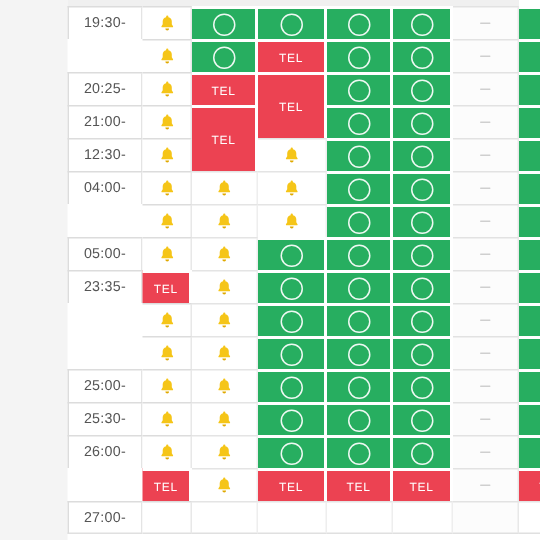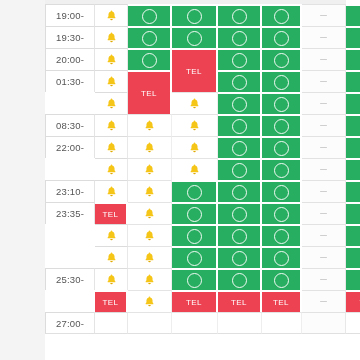--- a/index.html
+++ b/index.html
@@ -57,21 +57,21 @@
       border-bottom:1px solid #e0e0e0;}
 </style>
 </head>
 <body>
 
 <div id="app">
   <div class="gutter-left"></div>
   <div class="gutter-top"></div>
   <div class="grid" id="grid">
       <div class="row">
-        <div class="cell c-time">19:00-</div>
+        <div class="cell c-time">19:30-</div>
         <div class="cell c-bell" style="left: 50px; width: 33px;">
           <svg class="bell" viewBox="0 0 24 24" aria-hidden="true">
             <path fill="#f5c518" d="M12 2.6a1.4 1.4 0 0 1 1.4 1.4v.5a5.6 5.6 0 0 1 4.2 5.4v3.4l1.5 2.4a.8.8 0 0 1-.7 1.2H5.6a.8.8 0 0 1-.7-1.2l1.5-2.4V9.9a5.6 5.6 0 0 1 4.2-5.4V4A1.4 1.4 0 0 1 12 2.6z"></path>
             <path fill="#e0a900" d="M9.7 18.6h4.6a2.3 2.3 0 0 1-4.6 0z"></path>
           </svg>
         </div>
         <div class="cell green" style="left: 83px; width: 44px;">
           <span class="ring"></span>
         </div>
         <div class="cell green" style="left: 127px; width: 46px;">
@@ -82,89 +82,64 @@
         </div>
         <div class="cell green" style="left: 217px; width: 40px;">
           <span class="ring"></span>
         </div>
         <div class="cell c7" style="left: 257px; width: 44px;">
           <span class="dash"></span>
         </div>
         <div class="cell green" style="left: 301px; width: 45px;"></div>
       </div>
       <div class="row">
-        <div class="cell c-time">19:30-</div>
         <div class="cell c-bell" style="left: 50px; width: 33px;">
           <svg class="bell" viewBox="0 0 24 24" aria-hidden="true">
             <path fill="#f5c518" d="M12 2.6a1.4 1.4 0 0 1 1.4 1.4v.5a5.6 5.6 0 0 1 4.2 5.4v3.4l1.5 2.4a.8.8 0 0 1-.7 1.2H5.6a.8.8 0 0 1-.7-1.2l1.5-2.4V9.9a5.6 5.6 0 0 1 4.2-5.4V4A1.4 1.4 0 0 1 12 2.6z"></path>
             <path fill="#e0a900" d="M9.7 18.6h4.6a2.3 2.3 0 0 1-4.6 0z"></path>
           </svg>
         </div>
         <div class="cell green" style="left: 83px; width: 44px;">
           <span class="ring"></span>
         </div>
-        <div class="cell green" style="left: 127px; width: 46px;">
-          <span class="ring"></span>
-        </div>
-        <div class="cell green" style="left: 173px; width: 44px;">
-          <span class="ring"></span>
-        </div>
-        <div class="cell green" style="left: 217px; width: 40px;">
-          <span class="ring"></span>
-        </div>
-        <div class="cell c7" style="left: 257px; width: 44px;">
-          <span class="dash"></span>
-        </div>
-        <div class="cell green" style="left: 301px; width: 45px;"></div>
-      </div>
-      <div class="row">
-        <div class="cell c-time">20:00-</div>
-        <div class="cell c-bell" style="left: 50px; width: 33px;">
-          <svg class="bell" viewBox="0 0 24 24" aria-hidden="true">
-            <path fill="#f5c518" d="M12 2.6a1.4 1.4 0 0 1 1.4 1.4v.5a5.6 5.6 0 0 1 4.2 5.4v3.4l1.5 2.4a.8.8 0 0 1-.7 1.2H5.6a.8.8 0 0 1-.7-1.2l1.5-2.4V9.9a5.6 5.6 0 0 1 4.2-5.4V4A1.4 1.4 0 0 1 12 2.6z"></path>
-            <path fill="#e0a900" d="M9.7 18.6h4.6a2.3 2.3 0 0 1-4.6 0z"></path>
-          </svg>
-        </div>
-        <div class="cell green" style="left: 83px; width: 44px;">
-          <span class="ring"></span>
-        </div>
         <div class="cell red" style="left: 127px; width: 46px;">TEL</div>
         <div class="cell green" style="left: 173px; width: 44px;">
           <span class="ring"></span>
         </div>
         <div class="cell green" style="left: 217px; width: 40px;">
           <span class="ring"></span>
         </div>
         <div class="cell c7" style="left: 257px; width: 44px;">
           <span class="dash"></span>
         </div>
         <div class="cell green" style="left: 301px; width: 45px;"></div>
       </div>
       <div class="row">
-        <div class="cell c-time">01:30-</div>
+        <div class="cell c-time">20:25-</div>
         <div class="cell c-bell" style="left: 50px; width: 33px;">
           <svg class="bell" viewBox="0 0 24 24" aria-hidden="true">
             <path fill="#f5c518" d="M12 2.6a1.4 1.4 0 0 1 1.4 1.4v.5a5.6 5.6 0 0 1 4.2 5.4v3.4l1.5 2.4a.8.8 0 0 1-.7 1.2H5.6a.8.8 0 0 1-.7-1.2l1.5-2.4V9.9a5.6 5.6 0 0 1 4.2-5.4V4A1.4 1.4 0 0 1 12 2.6z"></path>
             <path fill="#e0a900" d="M9.7 18.6h4.6a2.3 2.3 0 0 1-4.6 0z"></path>
           </svg>
         </div>
         <div class="cell red" style="left: 83px; width: 44px;">TEL</div>
         <div class="cell red" style="left: 127px; width: 46px;">TEL</div>
         <div class="cell green" style="left: 173px; width: 44px;">
           <span class="ring"></span>
         </div>
         <div class="cell green" style="left: 217px; width: 40px;">
           <span class="ring"></span>
         </div>
         <div class="cell c7" style="left: 257px; width: 44px;">
           <span class="dash"></span>
         </div>
         <div class="cell green" style="left: 301px; width: 45px;"></div>
       </div>
       <div class="row">
+        <div class="cell c-time">21:00-</div>
         <div class="cell c-bell" style="left: 50px; width: 33px;">
           <svg class="bell" viewBox="0 0 24 24" aria-hidden="true">
             <path fill="#f5c518" d="M12 2.6a1.4 1.4 0 0 1 1.4 1.4v.5a5.6 5.6 0 0 1 4.2 5.4v3.4l1.5 2.4a.8.8 0 0 1-.7 1.2H5.6a.8.8 0 0 1-.7-1.2l1.5-2.4V9.9a5.6 5.6 0 0 1 4.2-5.4V4A1.4 1.4 0 0 1 12 2.6z"></path>
             <path fill="#e0a900" d="M9.7 18.6h4.6a2.3 2.3 0 0 1-4.6 0z"></path>
           </svg>
         </div>
         <div class="cell red" style="left: 83px; width: 44px;">TEL</div>
         <div class="cell plain" style="left: 127px; width: 46px;">
           <svg class="bell" viewBox="0 0 24 24" aria-hidden="true">
             <path fill="#f5c518" d="M12 2.6a1.4 1.4 0 0 1 1.4 1.4v.5a5.6 5.6 0 0 1 4.2 5.4v3.4l1.5 2.4a.8.8 0 0 1-.7 1.2H5.6a.8.8 0 0 1-.7-1.2l1.5-2.4V9.9a5.6 5.6 0 0 1 4.2-5.4V4A1.4 1.4 0 0 1 12 2.6z"></path>
@@ -176,21 +151,21 @@
         </div>
         <div class="cell green" style="left: 217px; width: 40px;">
           <span class="ring"></span>
         </div>
         <div class="cell c7" style="left: 257px; width: 44px;">
           <span class="dash"></span>
         </div>
         <div class="cell green" style="left: 301px; width: 45px;"></div>
       </div>
       <div class="row">
-        <div class="cell c-time">08:30-</div>
+        <div class="cell c-time">12:30-</div>
         <div class="cell c-bell" style="left: 50px; width: 33px;">
           <svg class="bell" viewBox="0 0 24 24" aria-hidden="true">
             <path fill="#f5c518" d="M12 2.6a1.4 1.4 0 0 1 1.4 1.4v.5a5.6 5.6 0 0 1 4.2 5.4v3.4l1.5 2.4a.8.8 0 0 1-.7 1.2H5.6a.8.8 0 0 1-.7-1.2l1.5-2.4V9.9a5.6 5.6 0 0 1 4.2-5.4V4A1.4 1.4 0 0 1 12 2.6z"></path>
             <path fill="#e0a900" d="M9.7 18.6h4.6a2.3 2.3 0 0 1-4.6 0z"></path>
           </svg>
         </div>
         <div class="cell plain" style="left: 83px; width: 44px;">
           <svg class="bell" viewBox="0 0 24 24" aria-hidden="true">
             <path fill="#f5c518" d="M12 2.6a1.4 1.4 0 0 1 1.4 1.4v.5a5.6 5.6 0 0 1 4.2 5.4v3.4l1.5 2.4a.8.8 0 0 1-.7 1.2H5.6a.8.8 0 0 1-.7-1.2l1.5-2.4V9.9a5.6 5.6 0 0 1 4.2-5.4V4A1.4 1.4 0 0 1 12 2.6z"></path>
             <path fill="#e0a900" d="M9.7 18.6h4.6a2.3 2.3 0 0 1-4.6 0z"></path>
@@ -207,21 +182,21 @@
         </div>
         <div class="cell green" style="left: 217px; width: 40px;">
           <span class="ring"></span>
         </div>
         <div class="cell c7" style="left: 257px; width: 44px;">
           <span class="dash"></span>
         </div>
         <div class="cell green" style="left: 301px; width: 45px;"></div>
       </div>
       <div class="row">
-        <div class="cell c-time">22:00-</div>
+        <div class="cell c-time">04:00-</div>
         <div class="cell c-bell" style="left: 50px; width: 33px;">
           <svg class="bell" viewBox="0 0 24 24" aria-hidden="true">
             <path fill="#f5c518" d="M12 2.6a1.4 1.4 0 0 1 1.4 1.4v.5a5.6 5.6 0 0 1 4.2 5.4v3.4l1.5 2.4a.8.8 0 0 1-.7 1.2H5.6a.8.8 0 0 1-.7-1.2l1.5-2.4V9.9a5.6 5.6 0 0 1 4.2-5.4V4A1.4 1.4 0 0 1 12 2.6z"></path>
             <path fill="#e0a900" d="M9.7 18.6h4.6a2.3 2.3 0 0 1-4.6 0z"></path>
           </svg>
         </div>
         <div class="cell plain" style="left: 83px; width: 44px;">
           <svg class="bell" viewBox="0 0 24 24" aria-hidden="true">
             <path fill="#f5c518" d="M12 2.6a1.4 1.4 0 0 1 1.4 1.4v.5a5.6 5.6 0 0 1 4.2 5.4v3.4l1.5 2.4a.8.8 0 0 1-.7 1.2H5.6a.8.8 0 0 1-.7-1.2l1.5-2.4V9.9a5.6 5.6 0 0 1 4.2-5.4V4A1.4 1.4 0 0 1 12 2.6z"></path>
             <path fill="#e0a900" d="M9.7 18.6h4.6a2.3 2.3 0 0 1-4.6 0z"></path>
@@ -268,21 +243,21 @@
         </div>
         <div class="cell green" style="left: 217px; width: 40px;">
           <span class="ring"></span>
         </div>
         <div class="cell c7" style="left: 257px; width: 44px;">
           <span class="dash"></span>
         </div>
         <div class="cell green" style="left: 301px; width: 45px;"></div>
       </div>
       <div class="row">
-        <div class="cell c-time">23:10-</div>
+        <div class="cell c-time">05:00-</div>
         <div class="cell c-bell" style="left: 50px; width: 33px;">
           <svg class="bell" viewBox="0 0 24 24" aria-hidden="true">
             <path fill="#f5c518" d="M12 2.6a1.4 1.4 0 0 1 1.4 1.4v.5a5.6 5.6 0 0 1 4.2 5.4v3.4l1.5 2.4a.8.8 0 0 1-.7 1.2H5.6a.8.8 0 0 1-.7-1.2l1.5-2.4V9.9a5.6 5.6 0 0 1 4.2-5.4V4A1.4 1.4 0 0 1 12 2.6z"></path>
             <path fill="#e0a900" d="M9.7 18.6h4.6a2.3 2.3 0 0 1-4.6 0z"></path>
           </svg>
         </div>
         <div class="cell plain" style="left: 83px; width: 44px;">
           <svg class="bell" viewBox="0 0 24 24" aria-hidden="true">
             <path fill="#f5c518" d="M12 2.6a1.4 1.4 0 0 1 1.4 1.4v.5a5.6 5.6 0 0 1 4.2 5.4v3.4l1.5 2.4a.8.8 0 0 1-.7 1.2H5.6a.8.8 0 0 1-.7-1.2l1.5-2.4V9.9a5.6 5.6 0 0 1 4.2-5.4V4A1.4 1.4 0 0 1 12 2.6z"></path>
             <path fill="#e0a900" d="M9.7 18.6h4.6a2.3 2.3 0 0 1-4.6 0z"></path>
@@ -373,21 +348,77 @@
         </div>
         <div class="cell green" style="left: 217px; width: 40px;">
           <span class="ring"></span>
         </div>
         <div class="cell c7" style="left: 257px; width: 44px;">
           <span class="dash"></span>
         </div>
         <div class="cell green" style="left: 301px; width: 45px;"></div>
       </div>
       <div class="row">
+        <div class="cell c-time">25:00-</div>
+        <div class="cell c-bell" style="left: 50px; width: 33px;">
+          <svg class="bell" viewBox="0 0 24 24" aria-hidden="true">
+            <path fill="#f5c518" d="M12 2.6a1.4 1.4 0 0 1 1.4 1.4v.5a5.6 5.6 0 0 1 4.2 5.4v3.4l1.5 2.4a.8.8 0 0 1-.7 1.2H5.6a.8.8 0 0 1-.7-1.2l1.5-2.4V9.9a5.6 5.6 0 0 1 4.2-5.4V4A1.4 1.4 0 0 1 12 2.6z"></path>
+            <path fill="#e0a900" d="M9.7 18.6h4.6a2.3 2.3 0 0 1-4.6 0z"></path>
+          </svg>
+        </div>
+        <div class="cell plain" style="left: 83px; width: 44px;">
+          <svg class="bell" viewBox="0 0 24 24" aria-hidden="true">
+            <path fill="#f5c518" d="M12 2.6a1.4 1.4 0 0 1 1.4 1.4v.5a5.6 5.6 0 0 1 4.2 5.4v3.4l1.5 2.4a.8.8 0 0 1-.7 1.2H5.6a.8.8 0 0 1-.7-1.2l1.5-2.4V9.9a5.6 5.6 0 0 1 4.2-5.4V4A1.4 1.4 0 0 1 12 2.6z"></path>
+            <path fill="#e0a900" d="M9.7 18.6h4.6a2.3 2.3 0 0 1-4.6 0z"></path>
+          </svg>
+        </div>
+        <div class="cell green" style="left: 127px; width: 46px;">
+          <span class="ring"></span>
+        </div>
+        <div class="cell green" style="left: 173px; width: 44px;">
+          <span class="ring"></span>
+        </div>
+        <div class="cell green" style="left: 217px; width: 40px;">
+          <span class="ring"></span>
+        </div>
+        <div class="cell c7" style="left: 257px; width: 44px;">
+          <span class="dash"></span>
+        </div>
+        <div class="cell green" style="left: 301px; width: 45px;"></div>
+      </div>
+      <div class="row">
         <div class="cell c-time">25:30-</div>
+        <div class="cell c-bell" style="left: 50px; width: 33px;">
+          <svg class="bell" viewBox="0 0 24 24" aria-hidden="true">
+            <path fill="#f5c518" d="M12 2.6a1.4 1.4 0 0 1 1.4 1.4v.5a5.6 5.6 0 0 1 4.2 5.4v3.4l1.5 2.4a.8.8 0 0 1-.7 1.2H5.6a.8.8 0 0 1-.7-1.2l1.5-2.4V9.9a5.6 5.6 0 0 1 4.2-5.4V4A1.4 1.4 0 0 1 12 2.6z"></path>
+            <path fill="#e0a900" d="M9.7 18.6h4.6a2.3 2.3 0 0 1-4.6 0z"></path>
+          </svg>
+        </div>
+        <div class="cell plain" style="left: 83px; width: 44px;">
+          <svg class="bell" viewBox="0 0 24 24" aria-hidden="true">
+            <path fill="#f5c518" d="M12 2.6a1.4 1.4 0 0 1 1.4 1.4v.5a5.6 5.6 0 0 1 4.2 5.4v3.4l1.5 2.4a.8.8 0 0 1-.7 1.2H5.6a.8.8 0 0 1-.7-1.2l1.5-2.4V9.9a5.6 5.6 0 0 1 4.2-5.4V4A1.4 1.4 0 0 1 12 2.6z"></path>
+            <path fill="#e0a900" d="M9.7 18.6h4.6a2.3 2.3 0 0 1-4.6 0z"></path>
+          </svg>
+        </div>
+        <div class="cell green" style="left: 127px; width: 46px;">
+          <span class="ring"></span>
+        </div>
+        <div class="cell green" style="left: 173px; width: 44px;">
+          <span class="ring"></span>
+        </div>
+        <div class="cell green" style="left: 217px; width: 40px;">
+          <span class="ring"></span>
+        </div>
+        <div class="cell c7" style="left: 257px; width: 44px;">
+          <span class="dash"></span>
+        </div>
+        <div class="cell green" style="left: 301px; width: 45px;"></div>
+      </div>
+      <div class="row">
+        <div class="cell c-time">26:00-</div>
         <div class="cell c-bell" style="left: 50px; width: 33px;">
           <svg class="bell" viewBox="0 0 24 24" aria-hidden="true">
             <path fill="#f5c518" d="M12 2.6a1.4 1.4 0 0 1 1.4 1.4v.5a5.6 5.6 0 0 1 4.2 5.4v3.4l1.5 2.4a.8.8 0 0 1-.7 1.2H5.6a.8.8 0 0 1-.7-1.2l1.5-2.4V9.9a5.6 5.6 0 0 1 4.2-5.4V4A1.4 1.4 0 0 1 12 2.6z"></path>
             <path fill="#e0a900" d="M9.7 18.6h4.6a2.3 2.3 0 0 1-4.6 0z"></path>
           </svg>
         </div>
         <div class="cell plain" style="left: 83px; width: 44px;">
           <svg class="bell" viewBox="0 0 24 24" aria-hidden="true">
             <path fill="#f5c518" d="M12 2.6a1.4 1.4 0 0 1 1.4 1.4v.5a5.6 5.6 0 0 1 4.2 5.4v3.4l1.5 2.4a.8.8 0 0 1-.7 1.2H5.6a.8.8 0 0 1-.7-1.2l1.5-2.4V9.9a5.6 5.6 0 0 1 4.2-5.4V4A1.4 1.4 0 0 1 12 2.6z"></path>
             <path fill="#e0a900" d="M9.7 18.6h4.6a2.3 2.3 0 0 1-4.6 0z"></path>

